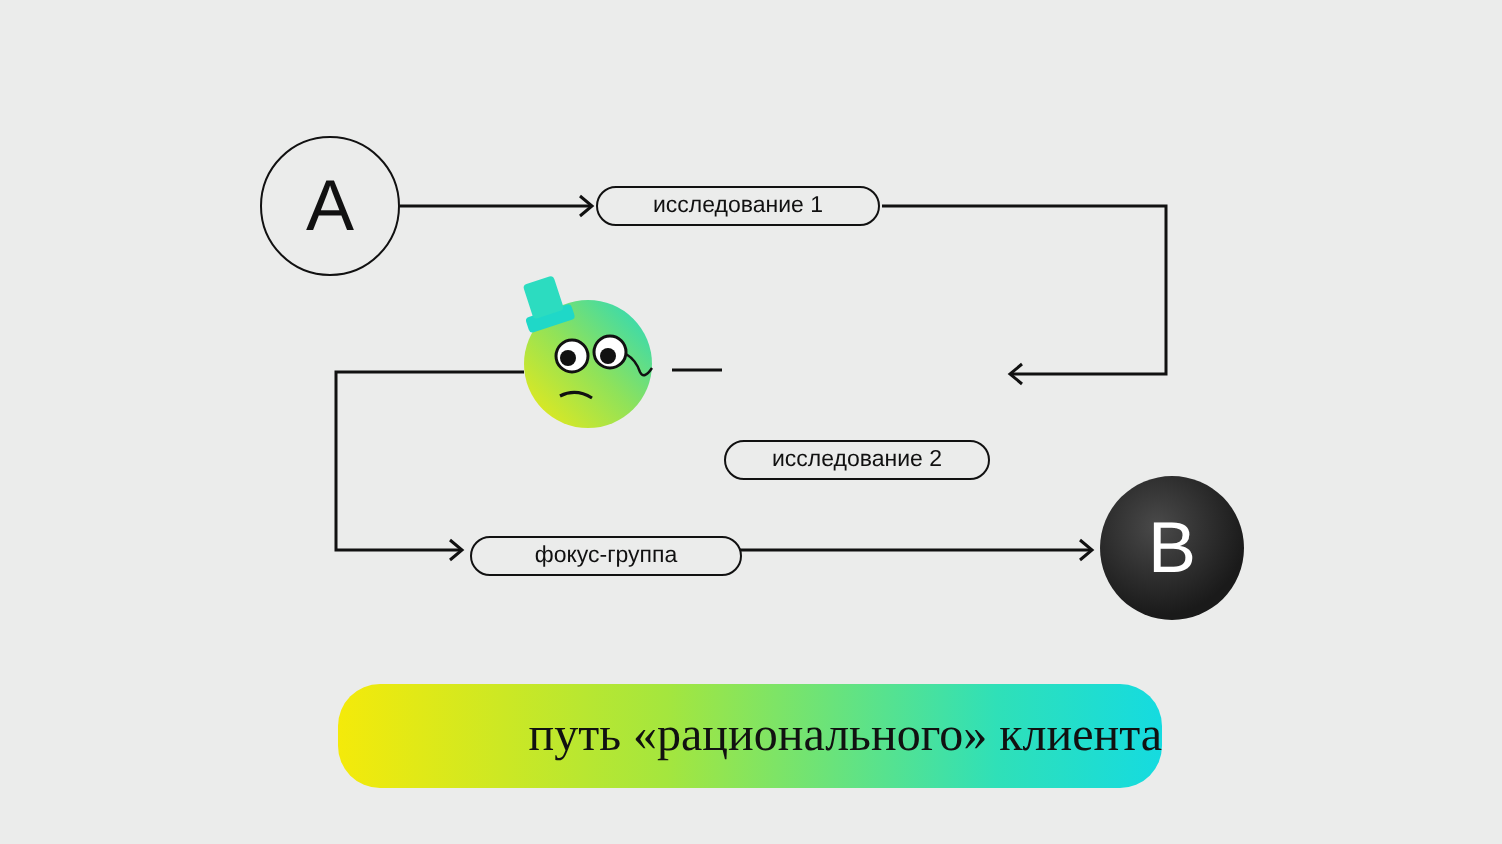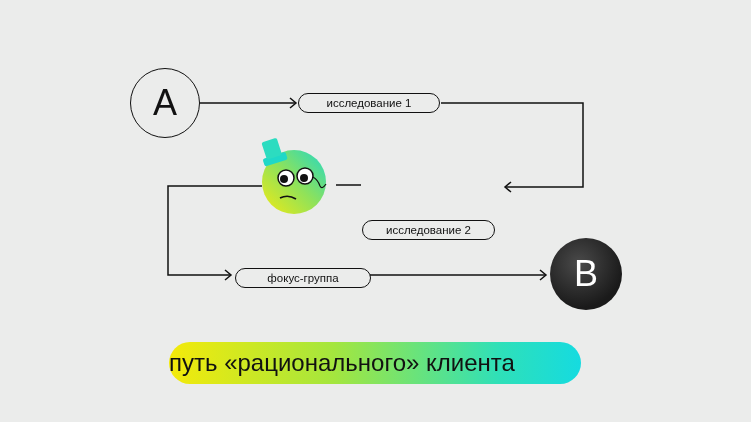--- a/index.html
+++ b/index.html
@@ -2,21 +2,21 @@
 <html><head>
 <meta charset="utf-8">
 <style>
   html,body{margin:0;padding:0;}
   body{width:751px;height:422px;background:#ebeceb;position:relative;overflow:hidden;font-family:"Liberation Sans","DejaVu Sans",sans-serif;}
   svg.lines{position:absolute;left:0;top:0;}
   .node{position:absolute;border-radius:50%;display:flex;align-items:center;justify-content:center;font-size:36px;font-weight:300;}
   .nodeA{left:130px;top:68px;width:70px;height:70px;border:1.5px solid #111;box-sizing:border-box;color:#111;}
   .nodeB{left:550px;top:238px;width:72px;height:72px;background:radial-gradient(circle at 40% 35%,#4a4a4a,#1a1a1a 70%);color:#fff;}
   .pill{position:absolute;height:20px;border:1.5px solid #111;border-radius:11px;box-sizing:border-box;display:flex;align-items:center;justify-content:center;font-size:11.5px;color:#111;background:#ebeceb;text-align:center;}
-  .caption{position:absolute;left:169px;top:342px;width:412px;height:42px;border-radius:21px;background:linear-gradient(90deg,#f4ea0a 0%,#a4e63e 40%,#2fe0b8 80%,#15dbe0 100%);display:flex;align-items:center;justify-content:flex-start;font-size:24px;color:#111;}
+  .caption{position:absolute;left:169px;top:342px;width:412px;height:52px;border-radius:21px;background:linear-gradient(90deg,#f4ea0a 0%,#a4e63e 40%,#2fe0b8 80%,#15dbe0 100%);display:flex;align-items:center;justify-content:flex-end;font-size:24px;color:#111;font-family:Liberation Serif, serif;}
   .mascot{position:absolute;left:258px;top:136px;width:80px;height:80px;}
 </style>
 </head>
 <body>
 
 <svg class="lines" width="751" height="422">
   <g stroke="#111" stroke-width="1.5" fill="none">
 
     <line x1="200" y1="103" x2="296" y2="103"></line>
     <polyline points="290,98 296,103 290,108"></polyline>

